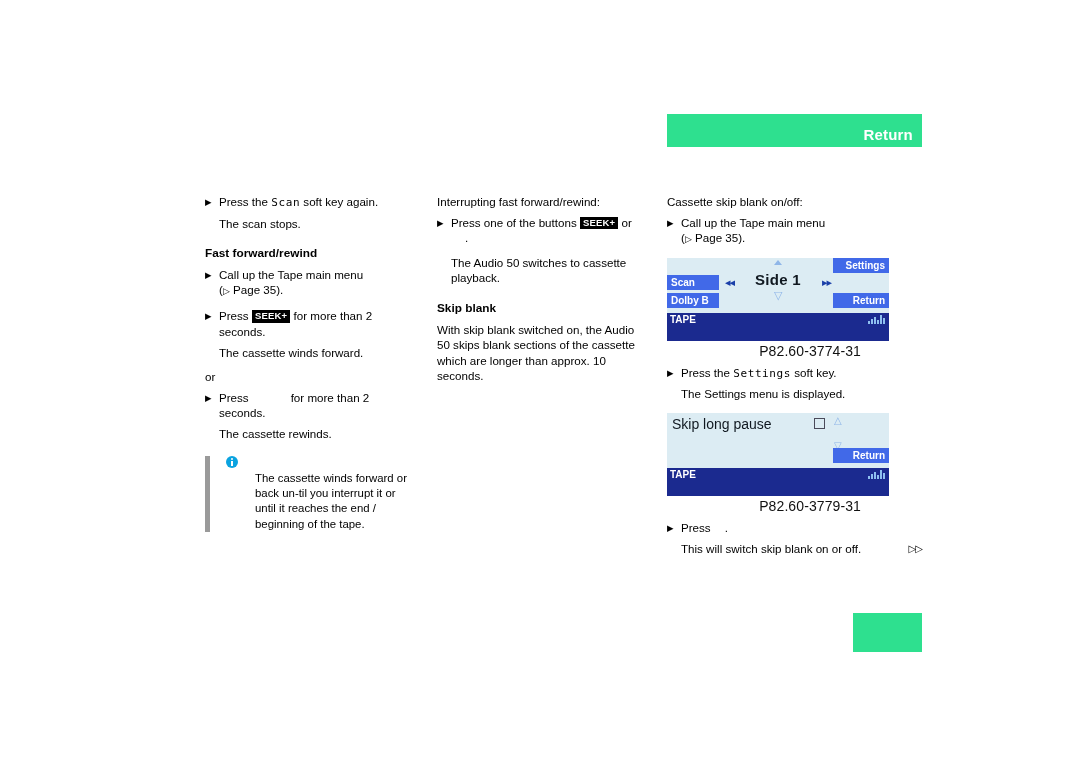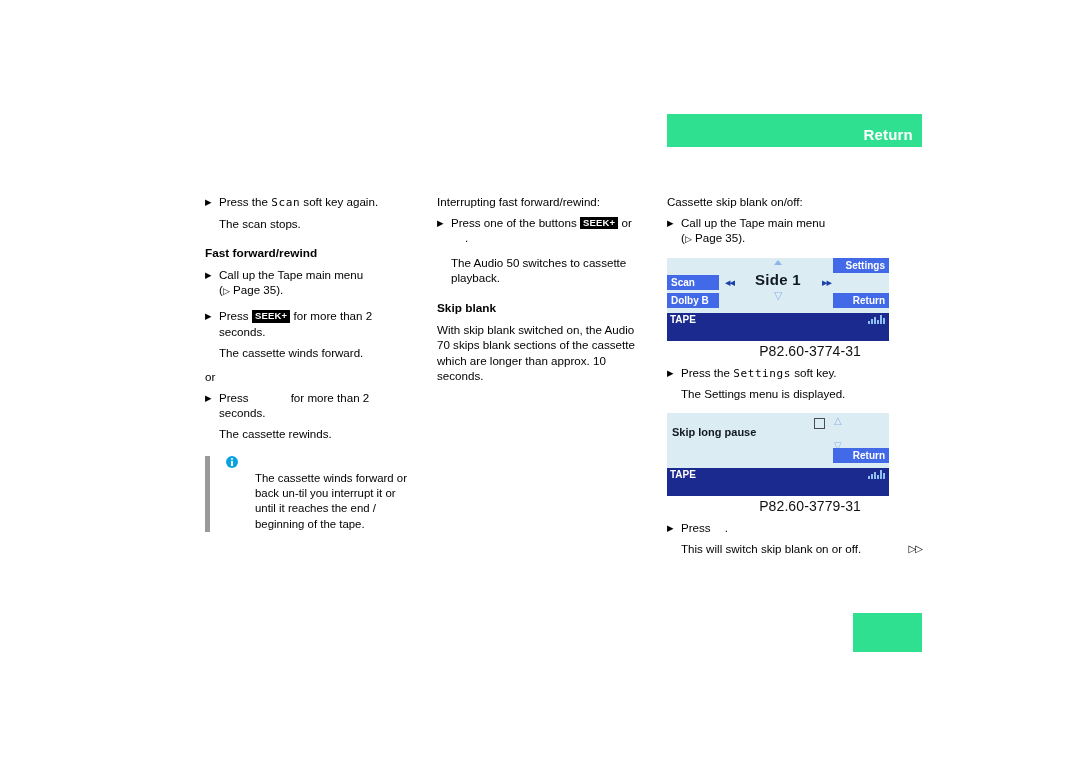--- a/index.html
+++ b/index.html
@@ -110,21 +110,21 @@
   .dn-tri:after{
     content:"▽";position:absolute;left:-4px;top:-11px;font-size:11px;color:#8fb6e8;line-height:11px;
   }
   .prev-ic,.next-ic{
     position:absolute;top:17px;font-size:11px;color:#1a3fa8;letter-spacing:-1px;font-weight:bold;
   }
   .prev-ic{left:58px;}
   .next-ic{right:58px;}
 
   .scr-label{
-    position:absolute;left:5px;top:12px;font-size:11px;font-weight:bold;color:#101820;
+    position:absolute;left:5px;top:4px;font-size:14px;font-weight:normal;color:#101820;
   }
   .chk{
     position:absolute;left:147px;top:5px;width:9px;height:9px;
     border:1.6px solid #4a4a5a;background:#dcecf3;
   }
   .up-tri2{position:absolute;left:167px;top:3px;font-size:10px;color:#8fb6e8;line-height:10px;}
   .dn-tri2{position:absolute;left:167px;top:28px;font-size:10px;color:#8fb6e8;line-height:10px;}
 
   .statusbar{
     height:28px;background:#1b2a8f;position:relative;
@@ -228,21 +228,21 @@
     </div>
   </div>
 
   <div class="gap"></div>
   <p class="indent">The Audio 50 switches to cassette</p>
   <p class="indent">playback.</p>
 
   <div class="gap-l"></div>
   <p class="h3">Skip blank</p>
   <div class="gap-s"></div>
-  <p>With skip blank switched on, the Audio 70 skips blank sections of the cassette which are longer than approx. 10 seconds.</p>
+  <p>With skip blank switched on, the Audio 50 skips blank sections of the cassette which are longer than approx. 10 seconds.</p>
 </div>
 
 <div class="col c3">
   <p>Cassette skip blank on/off:</p>
   <div class="gap-s"></div>
 
   <div class="step">
     <div class="bul">▶</div>
     <div class="bdy">
       <span>Call up the Tape main menu</span><br>

